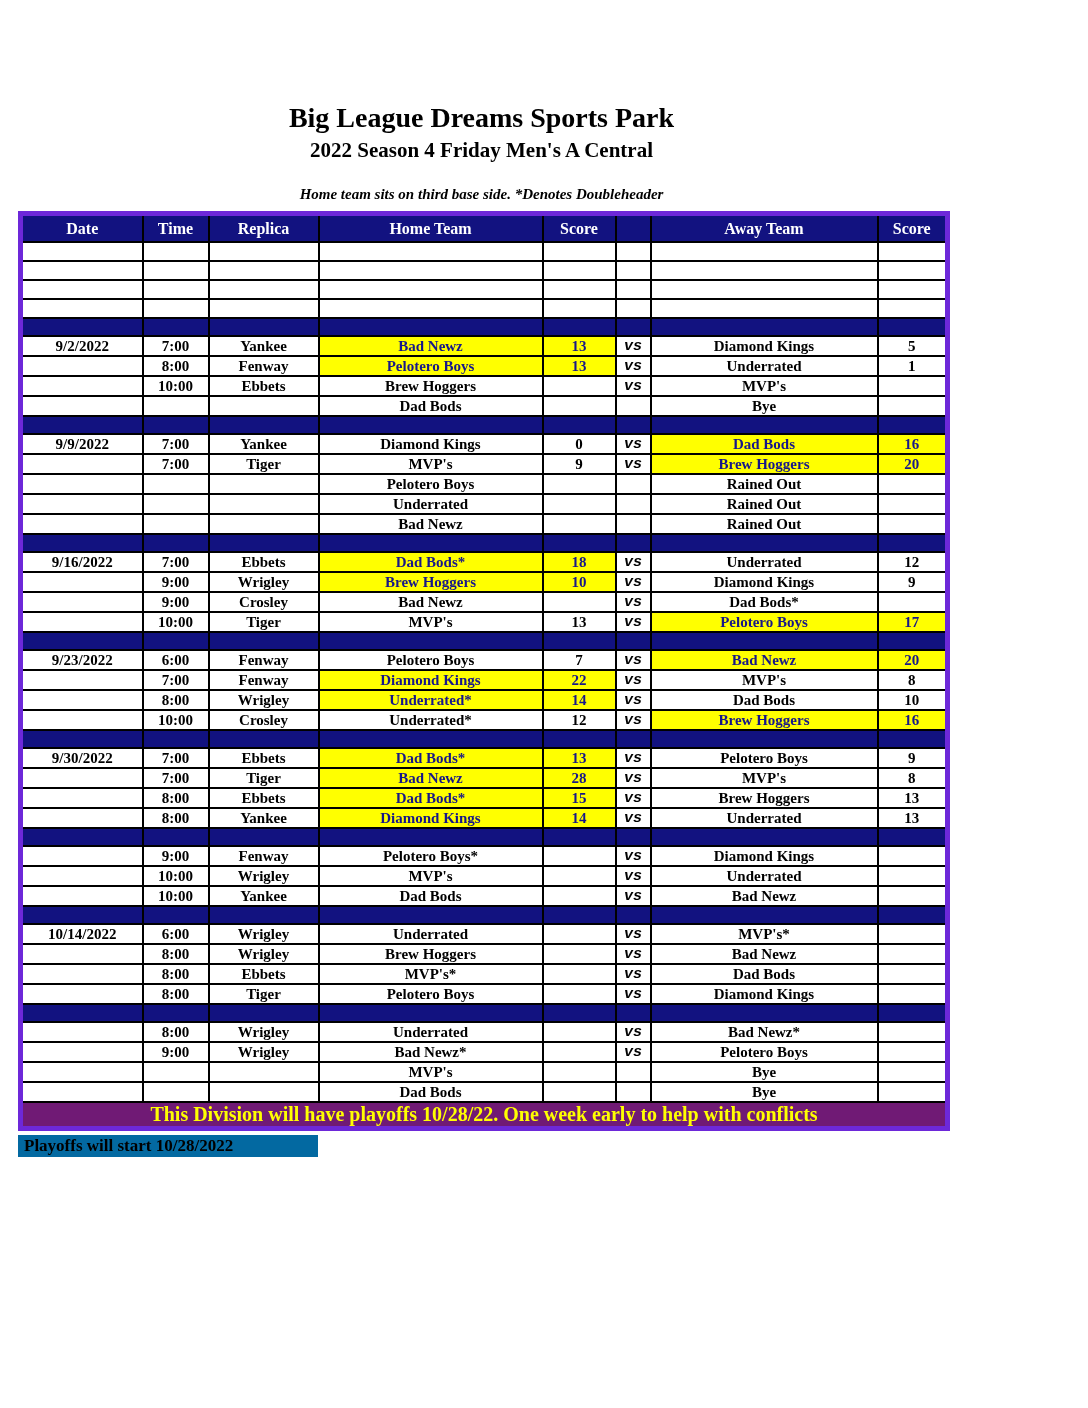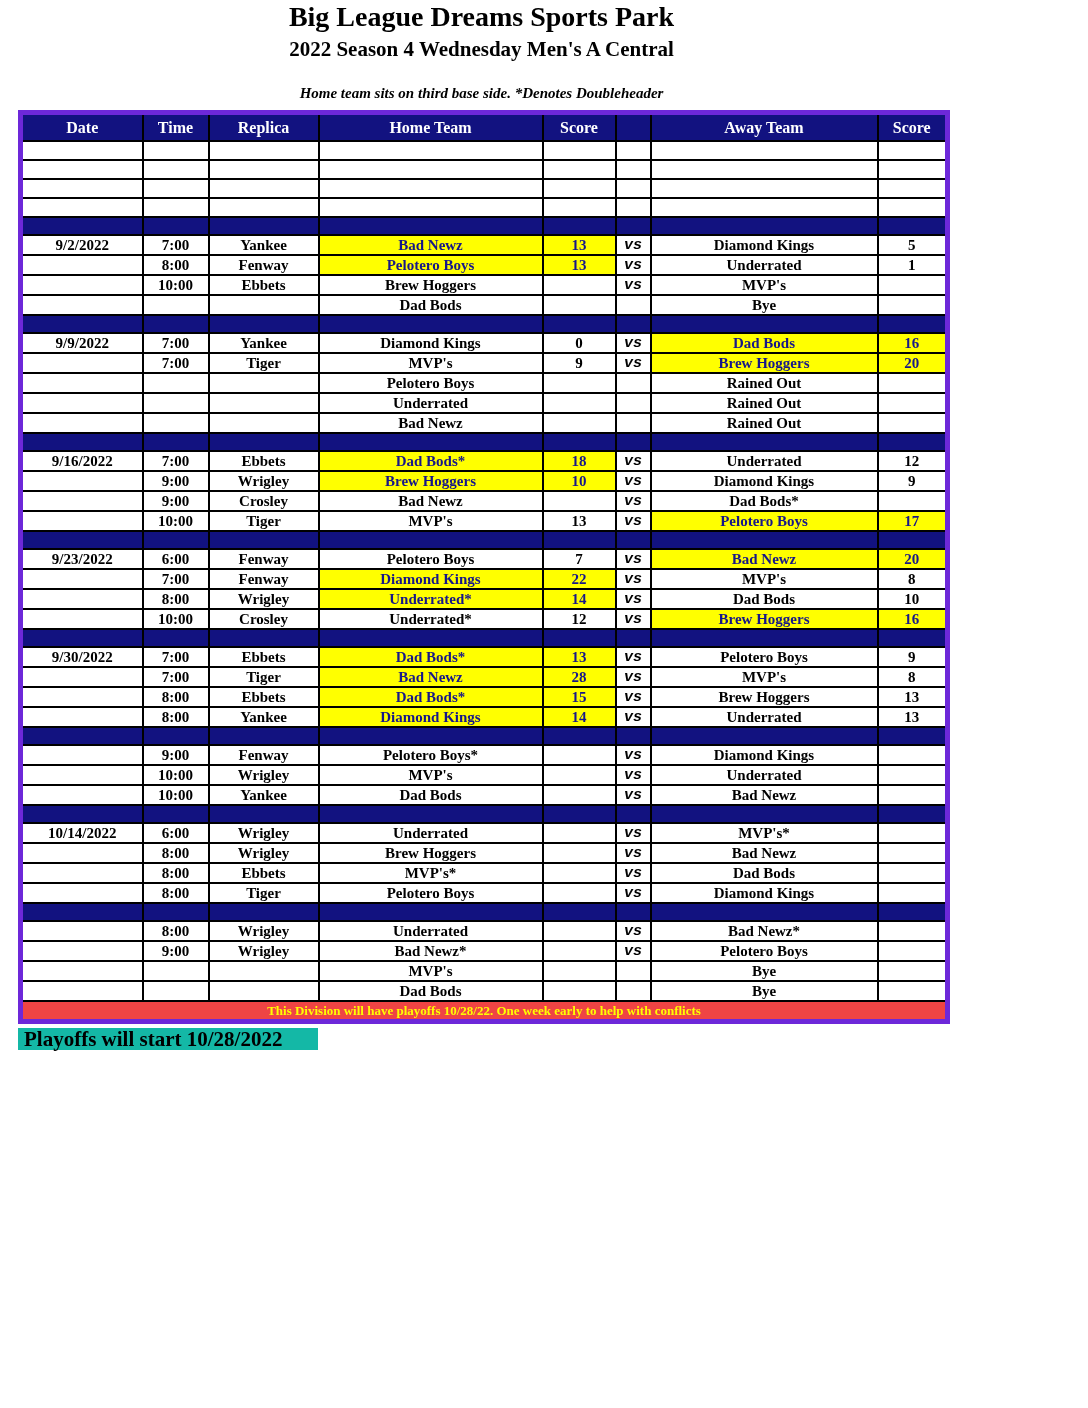--- a/index.html
+++ b/index.html
@@ -1,42 +1,42 @@
 <!DOCTYPE html>
 <html><head>
 <meta charset="utf-8">
 <style>
   html,body{margin:0;padding:0;background:#ffffff;}
   .page{width:1088px;height:1408px;background:#ffffff;position:relative;box-sizing:border-box;
-        font-family:"Liberation Serif",serif;font-weight:bold;color:#000;}
+        padding-top:101px;font-family:"Liberation Serif",serif;font-weight:bold;color:#000;}
   .head-wrap{width:927px;margin-left:18px;text-align:center;}
   .title{font-size:28px;line-height:33px;letter-spacing:0px;}
   .subtitle{font-size:21px;line-height:25px;margin-top:4px;}
   .note{font-size:15px;font-style:italic;margin-top:22px;line-height:18px;}
   table.sched{border-collapse:collapse;table-layout:fixed;width:927px;margin:8px 0 0 18px;
               border:5px solid #6d28d9;}
   table.sched td,table.sched th{border:2px solid #000;padding:0;text-align:center;
               overflow:hidden;white-space:nowrap;font-weight:bold;}
   thead th{background:#121280;color:#ffffff;font-size:16px;height:25px;}
   tr.r-empty td{height:17px;}
   tr.r-div td{background:#121280;height:16px;}
   tr.r-data td{height:18px;font-size:15px;}
   td.hl{background:#ffff00;color:#16168a;}
   td.vs{font-style:italic;font-size:13px;font-family:Liberation Mono, monospace;}
-  tr.r-foot td{background:#ef4444;color:#ffff00;font-size:13px;height:17px;}
-  .playoffs{margin:4px 0 0 18px;width:300px;background:#14b8a6;font-size:21px;line-height:22px;
+  tr.r-foot td{background:#701a75;color:#ffff00;font-size:20px;height:17px;}
+  .playoffs{margin:4px 0 0 18px;width:300px;background:#0369a1;font-size:17px;line-height:22px;
             padding-left:6px;box-sizing:border-box;text-align:left;}
 </style>
 </head>
 <body>
 
 <div class="page">
   <div class="head-wrap">
     <div class="title">Big League Dreams Sports Park</div>
-    <div class="subtitle">2022 Season 4 Wednesday Men's A Central</div>
+    <div class="subtitle">2022 Season 4 Friday Men's A Central</div>
     <div class="note">Home team sits on third base side.  *Denotes Doubleheader</div>
   </div>
 
   <table class="sched">
     <colgroup>
       <col style="width:122px">
         <col style="width:66px">
         <col style="width:110px">
         <col style="width:224px">
       <col style="width:73px">

